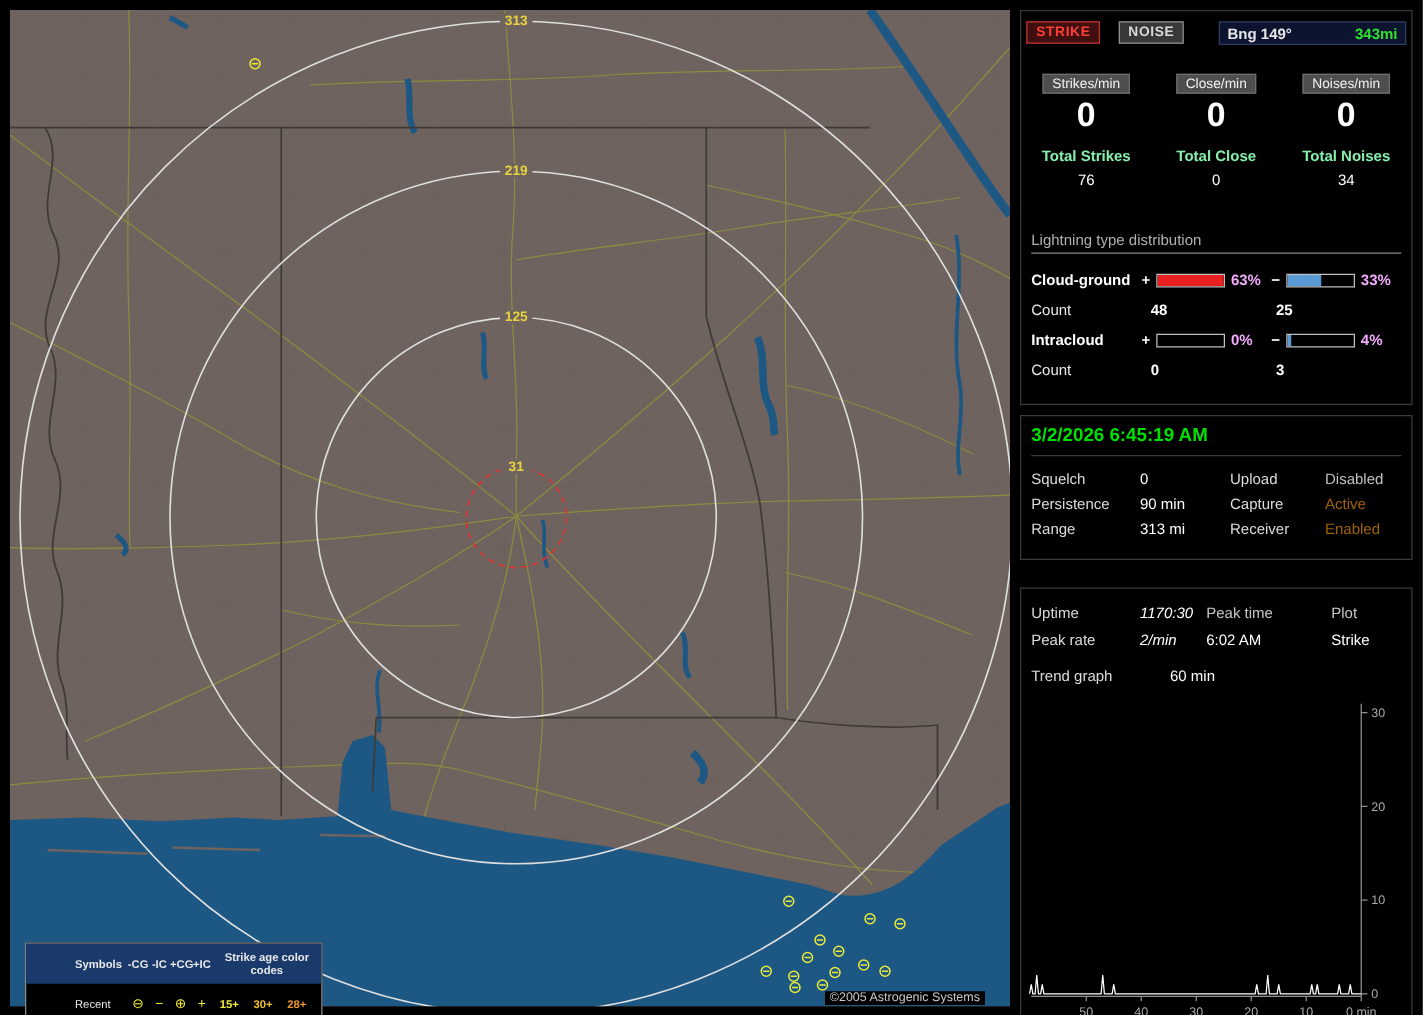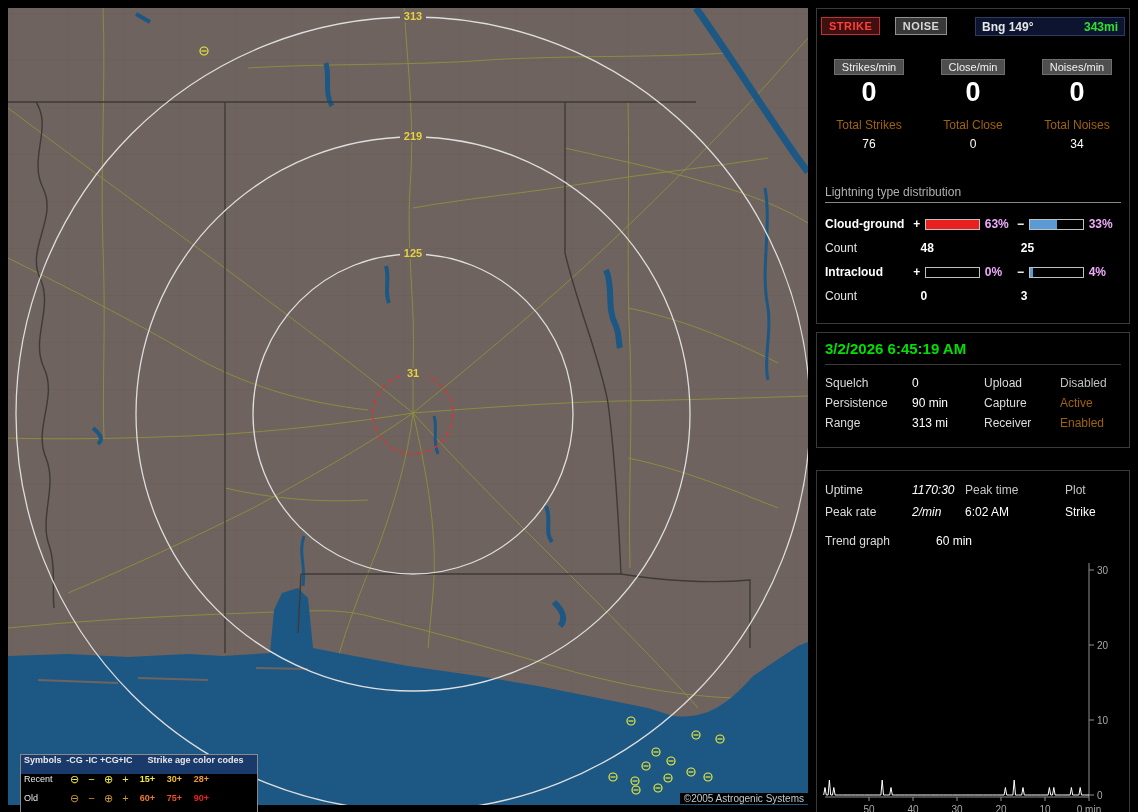--- a/index.html
+++ b/index.html
@@ -3,28 +3,28 @@
 <meta charset="utf-8">
 <style>
   html,body{margin:0;padding:0;}
   body{width:1138px;height:812px;background:#000;position:relative;overflow:hidden;
        font-family:"Liberation Sans",sans-serif;color:#e6e6e6;font-size:12px;}
   .map-area{position:absolute;left:8px;top:8px;width:800px;height:797px;background:#6e635e;}
   #map-svg{display:block;}
   
   #legend{position:absolute;left:12px;top:746px;width:236px;background:#000;
           border:1px solid #8a8a8a;font-size:9px;color:#e8e8e8;}
-  .lg-row{display:flex;align-items:flex-start;height:19px;}
+  .lg-row{display:flex;align-items:center;height:32px;padding-left:36px;}
   .lg-head{background:#1a3a6b;font-weight:bold;}
   .lg-c0{width:42px;padding-left:3px;}
   .lg-sym{width:17px;text-align:center;font-size:11px;line-height:11px;}
   .lg-head .lg-ch{width:17px;text-align:center;}
   .lg-age{width:27px;text-align:center;font-weight:bold;}
   .lg-age-head{flex:1;text-align:center;}
-  .copyright{position:absolute;right:0;bottom:1px;font-size:10px;color:#c8c8c8;
+  .copyright{position:absolute;right:20px;bottom:1px;font-size:10px;color:#c8c8c8;
              background:#000;padding:0 4px;}
   
   .panel{position:absolute;left:816px;top:8px;width:316px;height:797px;}
   .pbox{position:absolute;left:0;width:314px;border:1px solid #3a3a3a;background:#000;box-sizing:border-box;}
   #box1{top:0;height:316px;}
   #box2{top:324px;height:116px;}
   #box3{top:462px;height:351px;}
   .btn-row{position:relative;height:20px;margin:8px 4px 0;}
   .btn{display:inline-block;height:16px;line-height:16px;padding:0 7px;font-size:11px;
        font-weight:bold;margin-right:11px;text-align:center;cursor:pointer;}
@@ -32,21 +32,21 @@
   .noise-btn{background:#383838;border:1px solid #909090;color:#d8d8d8;letter-spacing:.5px;}
   .bng-box{position:absolute;right:0;top:0;width:136px;height:17px;background:#0c1430;
            border:1px solid #2c3c60;display:flex;justify-content:space-between;align-items:center;
            padding:0 6px;font-weight:bold;}
   .bng-val{color:#30e030;}
   .stat-cols{display:flex;margin-top:22px;}
   .stat-col{flex:1;text-align:center;}
   .chip{display:inline-block;background:#4e4e4e;border:1px solid #6e6e6e;color:#f0f0f0;
         font-size:11px;padding:1px 7px;cursor:pointer;}
   .bigval{font-size:27px;font-weight:bold;color:#fff;margin-top:2px;line-height:31px;}
-  .tlabel{margin-top:10px;color:#a16207;}
+  .tlabel{margin-top:10px;color:#86efac;font-weight:bold;}
   .tval{margin-top:5px;color:#fff;}
   .dist{margin:34px 8px 0;}
   .dist-title{color:#b0b0b0;padding-bottom:3px;border-bottom:1px solid #888;margin-bottom:9px;}
   .dist-row,.count-row{display:flex;align-items:center;height:24px;}
   .dlabel{width:90px;font-weight:bold;color:#fff;}
   .sign{width:12px;font-weight:bold;color:#fff;}
   .bar{width:54px;height:9px;border:1px solid #c0c0c0;margin-right:5px;position:relative;
        overflow:hidden;background:#000;}
   .fill{display:block;height:100%;width:0;}
   .pct{width:33px;font-weight:bold;color:#f0abfc;}

